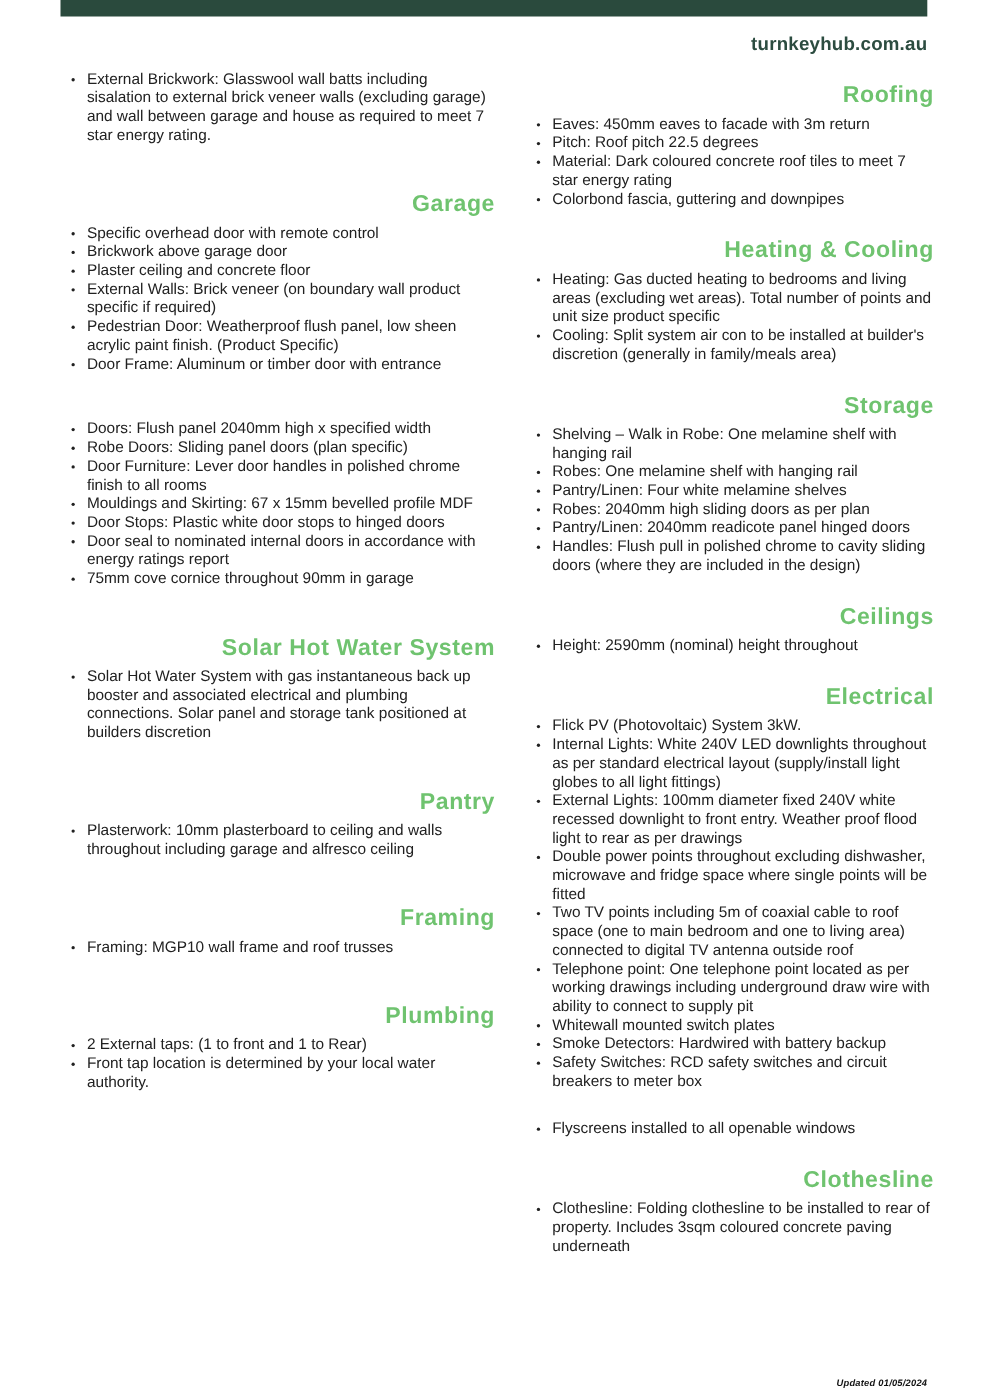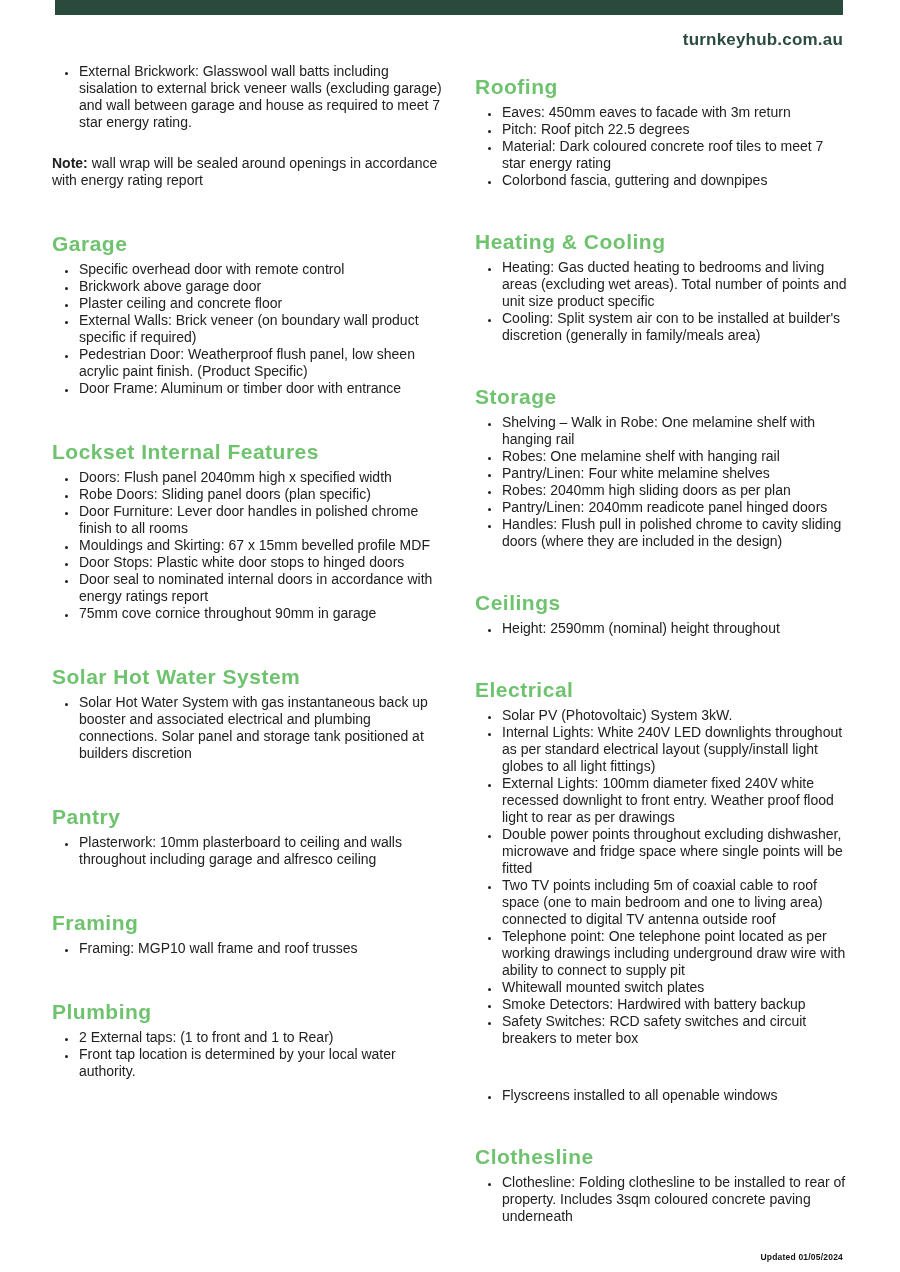--- a/index.html
+++ b/index.html
@@ -19,65 +19,64 @@
     background:var(--header-bar);
   }
   .site-url{
     position:absolute;top:30px;right:57px;
     font-size:17px;font-weight:bold;color:var(--site-text);
     letter-spacing:0.2px;
   }
   .col{position:absolute;font-size:14px;line-height:17px;}
   .col-left{left:52px;top:63px;width:398px;}
   .col-right{left:475px;top:74px;width:374px;}
-  .section{margin-top:40px;}
+  .section{margin-top:26px;}
   .col-left .section{margin-top:42px;}
   .col-left .section.intro{margin-top:0;}
   .col-right .section:first-child{margin-top:0;}
   .section h2{
     margin:0 0 5px 0;font-size:21px;line-height:25px;font-weight:bold;
-    color:var(--heading-green);letter-spacing:0.5px;
+    color:var(--heading-green);letter-spacing:0.5px;text-align:right;
   }
   .section ul{margin:0;padding-left:26px;}
   .section li{margin:0;padding-left:1px;}
   .section li::marker{font-size:11px;}
   .note{margin:24px 0 0 0;}
   .note b{font-weight:bold;}
   .footer-updated{
     position:absolute;right:57px;bottom:10px;
     font-size:8.5px;font-weight:bold;color:#111;
     letter-spacing:0.2px;
+    font-style:italic;
   }
 </style>
 </head>
 <body>
 
 <div class="top-bar"></div>
 <div class="site-url">turnkeyhub.com.au</div>
 
 <div class="col col-left">
     <div class="section intro">
       <ul>
         <li>External Brickwork: Glasswool wall batts including sisalation to external brick veneer walls (excluding garage) and wall between garage and house as required to meet 7 star energy rating.</li>
       </ul>
     </div>
-    <p class="note"><b>Note:</b><span> wall wrap will be sealed around openings in accordance with energy rating report</span></p>
     <div class="section">
       <h2>Garage</h2>
       <ul>
         <li>Specific overhead door with remote control</li>
         <li>Brickwork above garage door</li>
         <li>Plaster ceiling and concrete floor</li>
         <li>External Walls: Brick veneer (on boundary wall product specific if required)</li>
         <li>Pedestrian Door: Weatherproof flush panel, low sheen acrylic paint finish. (Product Specific)</li>
         <li>Door Frame: Aluminum or timber door with entrance</li>
       </ul>
     </div>
     <div class="section">
-      <h2>Lockset Internal Features</h2>
       <ul>
         <li>Doors: Flush panel 2040mm high x specified width</li>
         <li>Robe Doors: Sliding panel doors (plan specific)</li>
         <li>Door Furniture: Lever door handles in polished chrome finish to all rooms</li>
         <li>Mouldings and Skirting: 67 x 15mm bevelled profile MDF</li>
         <li>Door Stops: Plastic white door stops to hinged doors</li>
         <li>Door seal to nominated internal doors in accordance with energy ratings report</li>
         <li>75mm cove cornice throughout 90mm in garage</li>
       </ul>
     </div>
@@ -137,21 +136,21 @@
     </div>
     <div class="section">
       <h2>Ceilings</h2>
       <ul>
         <li>Height: 2590mm (nominal) height throughout</li>
       </ul>
     </div>
     <div class="section">
       <h2>Electrical</h2>
       <ul>
-        <li>Solar PV (Photovoltaic) System 3kW.</li>
+        <li>Flick PV (Photovoltaic) System 3kW.</li>
         <li>Internal Lights: White 240V LED downlights throughout as per standard electrical layout (supply/install light globes to all light fittings)</li>
         <li>External Lights: 100mm diameter fixed 240V white recessed downlight to front entry. Weather proof flood light to rear as per drawings</li>
         <li>Double power points throughout excluding dishwasher, microwave and fridge space where single points will be fitted</li>
         <li>Two TV points including 5m of coaxial cable to roof space (one to main bedroom and one to living area) connected to digital TV antenna outside roof</li>
         <li>Telephone point: One telephone point located as per working drawings including underground draw wire with ability to connect to supply pit</li>
         <li>Whitewall mounted switch plates</li>
         <li>Smoke Detectors: Hardwired with battery backup</li>
         <li>Safety Switches: RCD safety switches and circuit breakers to meter box</li>
       </ul>
     </div>

